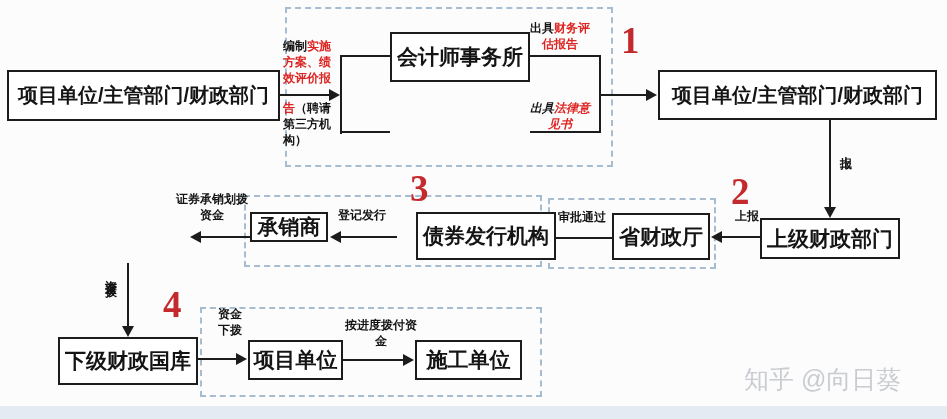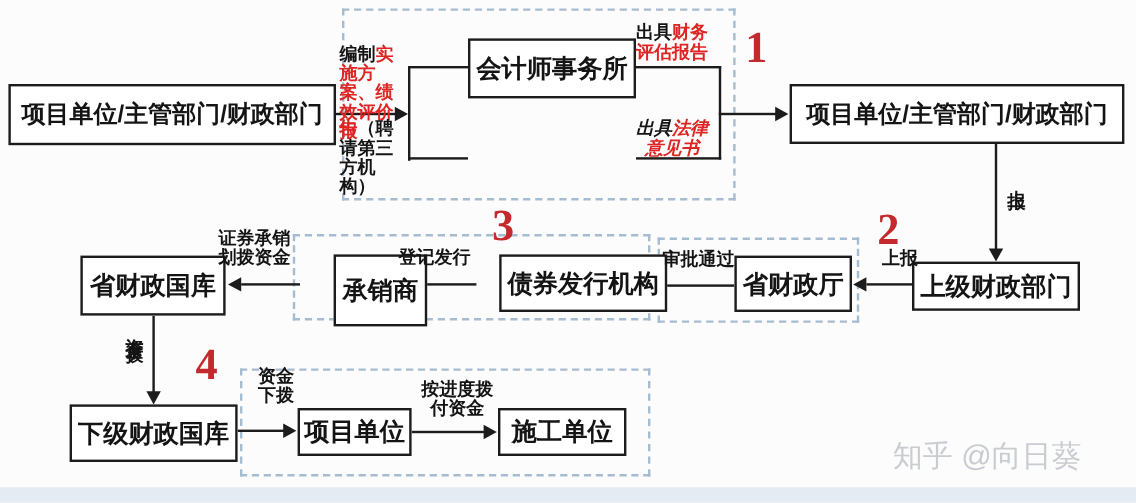--- a/index.html
+++ b/index.html
@@ -22,21 +22,21 @@
     font-weight:bold;color:#141414;white-space:nowrap;z-index:3;
   }
   .dashed{position:absolute;box-sizing:border-box;border:2px dashed var(--dashed-border);z-index:1;background:transparent;}
   .hline{position:absolute;height:2px;background:var(--line-color);z-index:2;}
   .vline{position:absolute;width:2px;background:var(--line-color);z-index:2;}
   .arr{position:absolute;width:0;height:0;z-index:2;}
   .arr.right{border-top:6px solid transparent;border-bottom:6px solid transparent;border-left:11px solid var(--line-color);}
   .arr.left{border-top:6px solid transparent;border-bottom:6px solid transparent;border-right:11px solid var(--line-color);}
   .arr.down{border-left:6px solid transparent;border-right:6px solid transparent;border-top:11px solid var(--line-color);}
   .lbl{
-    position:absolute;font-size:15px;font-weight:bold;color:#141414;
+    position:absolute;font-size:12px;font-weight:bold;color:#141414;
     line-height:16px;text-align:center;z-index:4;
   }
   .lbl .red{color:var(--red-text);}
   .vtext{writing-mode:vertical-rl;text-orientation:upright;letter-spacing:2px;}
   .stepnum{
     position:absolute;font-family:"Liberation Serif","DejaVu Serif",serif;
     font-weight:bold;font-size:37px;color:var(--step-number);z-index:5;line-height:1;
   }
   .watermark{position:absolute;font-size:25px;color:var(--watermark);z-index:5;white-space:nowrap;}
   .footer-strip{position:absolute;left:0;right:0;bottom:0;height:13px;background:var(--footer-strip);z-index:0;}
@@ -89,22 +89,21 @@
 
   <div class="hline" style="left:343px;top:359px;width:61px;"></div>
   <div class="arr right" style="left:403px;top:354px;"></div>
 
   <div class="box fs20" style="left:7px;top:70px;width:273px;height:51px;">项目单位/主管部门/财政部门</div>
   <div class="box fs21" style="left:390px;top:32px;width:140px;height:50px;">会计师事务所</div>
   <div class="box fs20" style="left:658px;top:70px;width:279px;height:50px;">项目单位/主管部门/财政部门</div>
   <div class="box fs21" style="left:760px;top:218px;width:140px;height:41px;">上级财政部门</div>
   <div class="box fs21" style="left:612px;top:213px;width:98px;height:47px;">省财政厅</div>
   <div class="box fs21" style="left:416px;top:212px;width:140px;height:48px;">债券发行机构</div>
-  <div class="box fs21" style="left:250px;top:212px;width:78px;height:60px;margin-left:28px;">承销商</div>
-  <div class="box fs21" style="left:67px;top:213px;width:121px;height:50px;">省财政国库</div>
+  <div class="box fs21" style="left:250px;top:212px;width:78px;height:30px;">承销商</div>
   <div class="box fs21" style="left:58px;top:337px;width:140px;height:48px;">下级财政国库</div>
   <div class="box fs21" style="left:248px;top:340px;width:95px;height:40px;">项目单位</div>
   <div class="box fs21" style="left:415px;top:340px;width:107px;height:40px;">施工单位</div>
 
   <div class="lbl tleft" style="left:283px;top:38px;width:58px;">
     <span>编制</span><span class="red">实施方案、绩效评价报</span>
   </div>
   <div class="lbl tleft" style="left:283px;top:100px;width:58px;">
     <span class="red">告</span><span>（聘请第三方机构）</span>
   </div>

